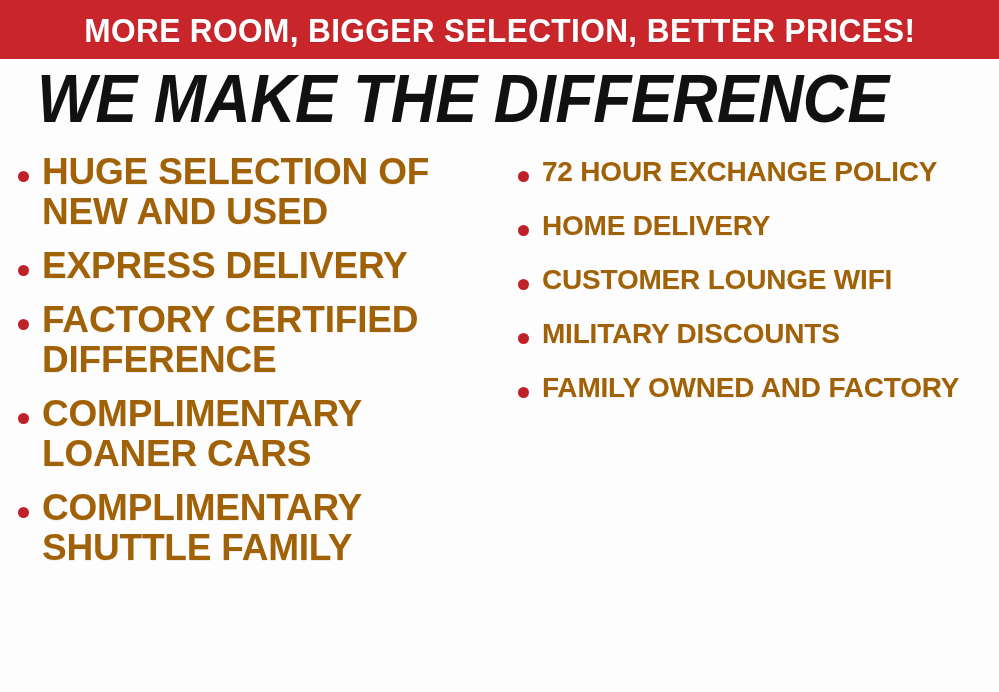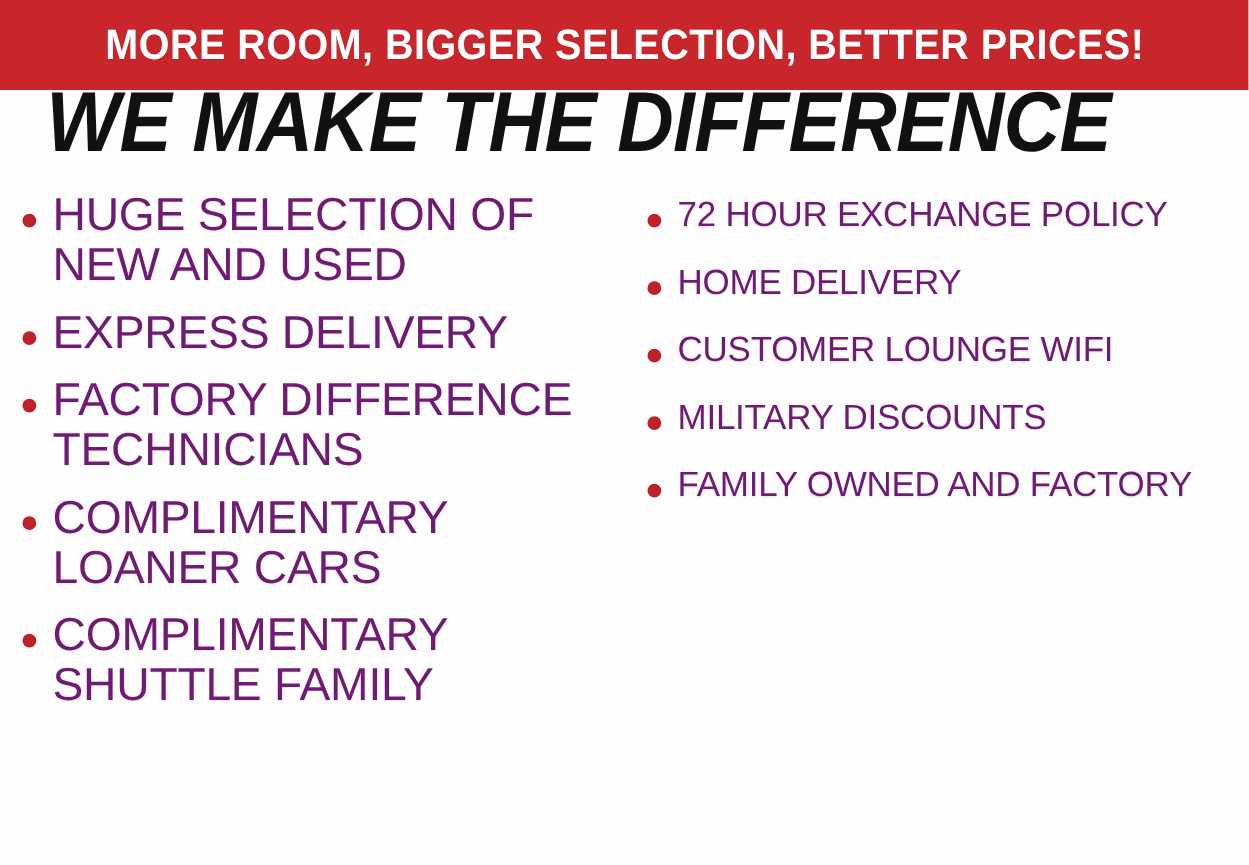--- a/index.html
+++ b/index.html
@@ -18,21 +18,21 @@
     background: #fdfdfd;
     overflow: hidden;
   }
 
   
   .banner {
     position: absolute;
     left: 0;
     top: 0;
     width: 999px;
-    height: 72px;
+    height: 59px;
     background: #c9262c;
     display: flex;
     align-items: center;
     justify-content: center;
   }
   .banner-text {
     color: #ffffff;
     font-family: "Liberation Sans", sans-serif;
     font-weight: bold;
     font-size: 34px;
@@ -93,23 +93,23 @@
     width: 11px;
     height: 11px;
     border-radius: 50%;
     background: #bf2129;
     margin-top: 19px;
     margin-right: 13px;
     margin-left: 10px;
   }
   .bullet-label {
     flex: 1 1 auto;
-    color: #701a75;
+    color: #a16207;
     font-family: "Liberation Sans", sans-serif;
-    font-weight: normal;
+    font-weight: bold;
     font-size: 37px;
     line-height: 40px;
     letter-spacing: -0.2px;
     text-shadow: 0 1px 0 rgba(0,0,0,0.06);
   }
   .col-right .bullet-label {
     font-size: 28px;
   }
   .col-right .bullet-dot {
     margin-left: 12px;
@@ -137,21 +137,21 @@
         <span class="bullet-label">HUGE SELECTION OF NEW AND USED</span>
       </div>
 
       <div class="bullet-item">
         <span class="bullet-dot"></span>
         <span class="bullet-label">EXPRESS DELIVERY</span>
       </div>
 
       <div class="bullet-item">
         <span class="bullet-dot"></span>
-        <span class="bullet-label">FACTORY DIFFERENCE TECHNICIANS</span>
+        <span class="bullet-label">FACTORY CERTIFIED DIFFERENCE</span>
       </div>
 
       <div class="bullet-item">
         <span class="bullet-dot"></span>
         <span class="bullet-label">COMPLIMENTARY LOANER CARS</span>
       </div>
 
       <div class="bullet-item">
         <span class="bullet-dot"></span>
         <span class="bullet-label">COMPLIMENTARY SHUTTLE FAMILY</span>

